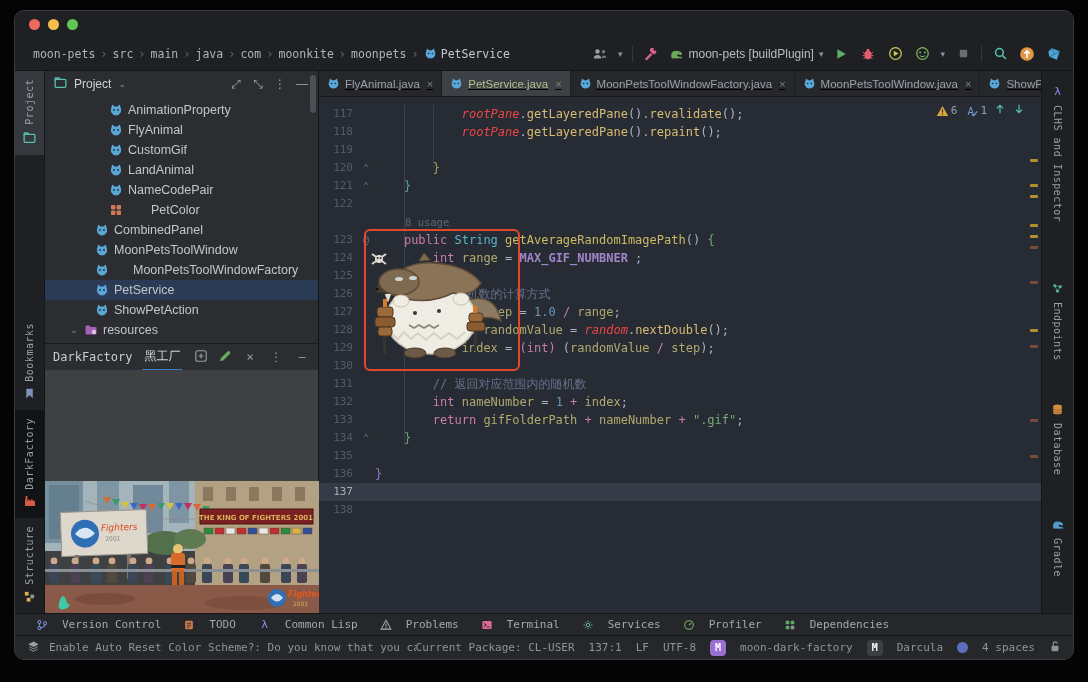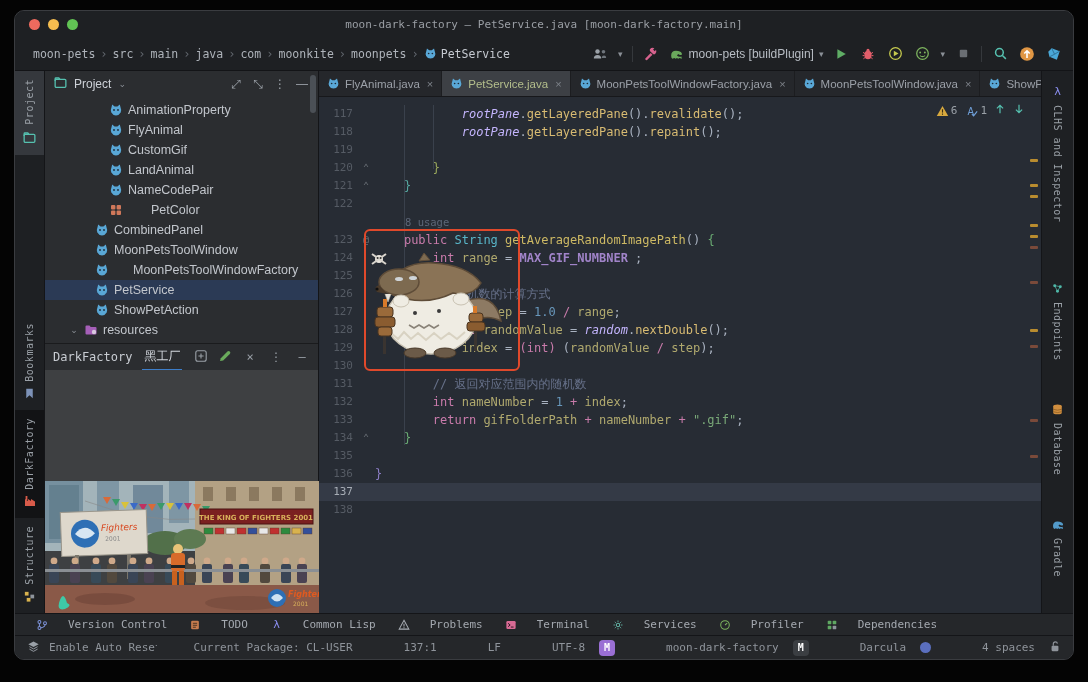--- a/index.html
+++ b/index.html
@@ -54,70 +54,69 @@
   .df-panel{flex:1;display:flex;flex-direction:column;min-height:0;}
   .df-head{height:26px;flex:0 0 26px;display:flex;align-items:center;padding:0 8px;gap:10px;background:#2b2d30;font-family:"DejaVu Sans Mono",monospace;}
   .df-title{color:#c8ccd2;font-size:12px;}
   .df-tab{color:#d0d4da;font-size:12px;padding:4px 2px;border-bottom:2px solid #3d7eca;}
   .df-icons{margin-left:auto;display:flex;align-items:center;gap:10px;}
   .df-body{flex:1;background:#3e4042;display:flex;flex-direction:column;justify-content:flex-end;}
   .kof{height:132px;flex:0 0 132px;}
 
   
   .editor{flex:1;display:flex;flex-direction:column;min-width:0;background:#272c34;}
-  .tabbar{height:26px;flex:0 0 26px;display:flex;align-items:stretch;background:#25272b;border-bottom:1px solid #17181b;overflow:hidden;}
+  .tabbar{height:26px;flex:0 0 26px;display:flex;align-items:stretch;background:#25272b;border-bottom:1px solid #17181b;overflow:hidden;text-decoration:underline;}
   .tab{display:flex;align-items:center;gap:5px;padding:0 8px;font-size:11.5px;color:#9ba0a8;border-right:1px solid #1c1d20;white-space:nowrap;cursor:default;}
   .tab.active{background:#3d4045;color:#b4be8c;}
   .tab .x{color:#7e838a;font-size:11px;margin-left:2px;}
 
   .codewrap{flex:1;position:relative;overflow:hidden;font-family:"DejaVu Sans Mono","Liberation Mono",monospace;font-size:12px;}
   .crow{position:relative;height:18px;line-height:18px;white-space:pre;display:flex;}
   .crow .ln{width:38px;flex:0 0 38px;text-align:right;color:#555b64;font-size:11px;padding-right:4px;}
   .crow.cur{background:#343a46;}
   .crow.cur .ln{color:#a6acb5;}
   .crow .gut{width:18px;flex:0 0 18px;text-align:center;color:#6a7077;font-size:10px;}
   .crow .ctext{flex:1;}
   .hintrow{color:#5d6778;font-size:10.5px;padding-left:86px;height:18px;line-height:18px;}
   .codepad{padding-top:8px;}
   
   .p{color:#a9b2c0}.k{color:#c97bab}.t{color:#58b5c8}.m{color:#d8bb72}.d{color:#cdb964}
   .c{color:#a184c9;font-weight:bold}.v{color:#b0a96e}.n{color:#6897bb}.s{color:#79a978}
-  .cm{color:#67718a}.it{color:#c4b5fd;font-style:italic}.o{color:#c97bab}
+  .cm{color:#67718a}.it{color:#ef4444;font-style:italic}.o{color:#c97bab}
   .b1{color:#9aa85c}.b2{color:#56a8a0}.b3{color:#6aab73}.b4{color:#8d7ec7}
   .iguide{position:absolute;width:1px;background:#3a414c;}
 
   .inspectwidget{position:absolute;top:6px;right:16px;display:flex;align-items:center;gap:7px;font-size:11px;color:#9aa0a7;z-index:5;}
   .stripemark{position:absolute;width:8px;height:3px;border-radius:1px;right:3px;z-index:4;}
 
   .annobox{position:absolute;border:2px solid #e0492b;border-radius:6px;z-index:6;}
   .petgif{position:absolute;z-index:7;}
 
   
   .bottombar{height:22px;flex:0 0 22px;background:#25272a;border-top:1px solid #141518;display:flex;align-items:center;gap:4px;padding:0 12px;font-family:"DejaVu Sans Mono",monospace;}
-  .bbtn{display:flex;align-items:center;gap:20px;color:#a4a9b0;font-size:11px;padding:0 9px;height:100%;cursor:default;}
+  .bbtn{display:flex;align-items:center;gap:14px;color:#a4a9b0;font-size:11px;padding:0 9px;height:100%;cursor:default;}
   .statusbar{height:24px;flex:0 0 24px;background:#25272a;border-top:1px solid #141518;display:flex;align-items:center;padding:0 12px;font-family:"DejaVu Sans Mono",monospace;font-size:11px;color:#8f949b;}
   .sb-left{display:flex;align-items:center;gap:9px;min-width:0;}
   .sb-msg{white-space:nowrap;overflow:hidden;}
   .sb-right{margin-left:auto;display:flex;align-items:center;gap:14px;}
-  .sb-item{white-space:nowrap;cursor:default;margin-left:37px;}
+  .sb-item{white-space:nowrap;cursor:default;}
   .sb-badge{display:inline-flex;width:16px;height:16px;border-radius:4px;align-items:center;justify-content:center;color:#fff;font-size:10px;font-weight:bold;}
   .sb-dot{width:11px;height:11px;border-radius:50%;background:#5b6fbe;display:inline-block;}
 </style>
 </head>
 <body>
 
 <div id="window">
 
   <div class="titlebar">
     <div class="lights">
       <span class="light" style="background:#ee6a5e"></span>
       <span class="light" style="background:#f5bd4f"></span>
       <span class="light" style="background:#61c454"></span>
     </div>
-    <div class="title mono">moon-dark-factory – PetService.java [moon-dark-factory.main]</div>
   </div>
 
   <div class="navbar">
     <div class="crumbs mono" id="crumbs">
         <span class="crumb">moon-pets</span>
         <span class="crumb-sep">›</span>
         <span class="crumb">src</span>
         <span class="crumb-sep">›</span>
         <span class="crumb">main</span>
         <span class="crumb-sep">›</span>

